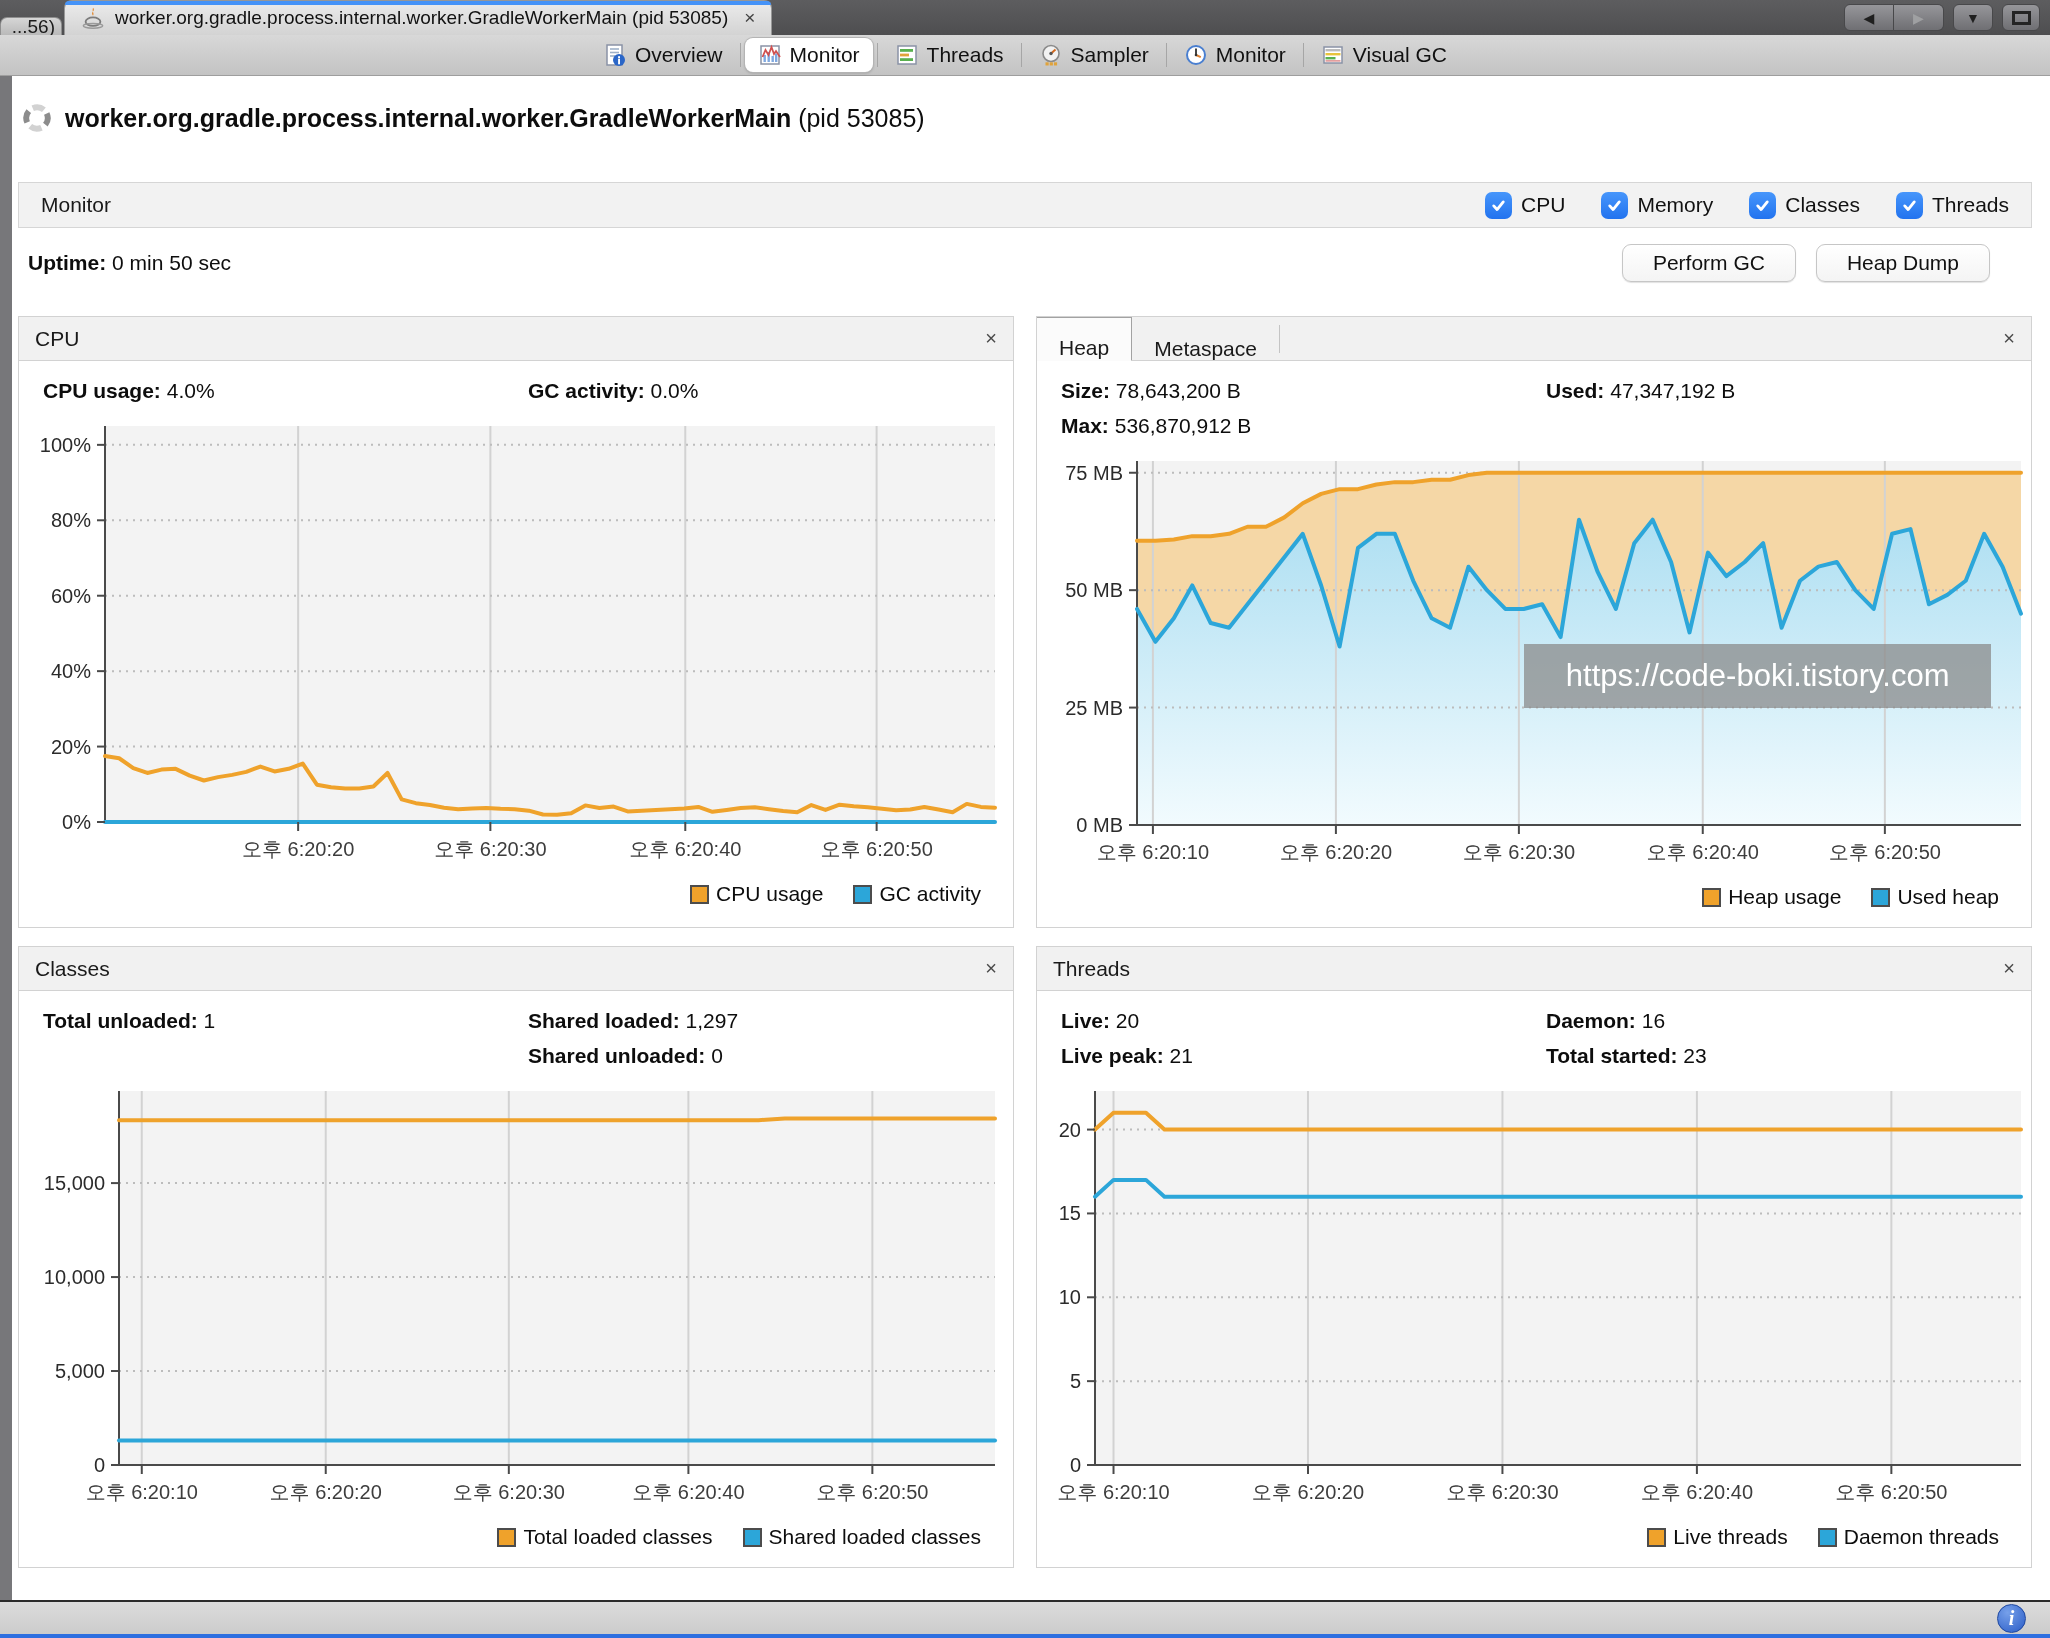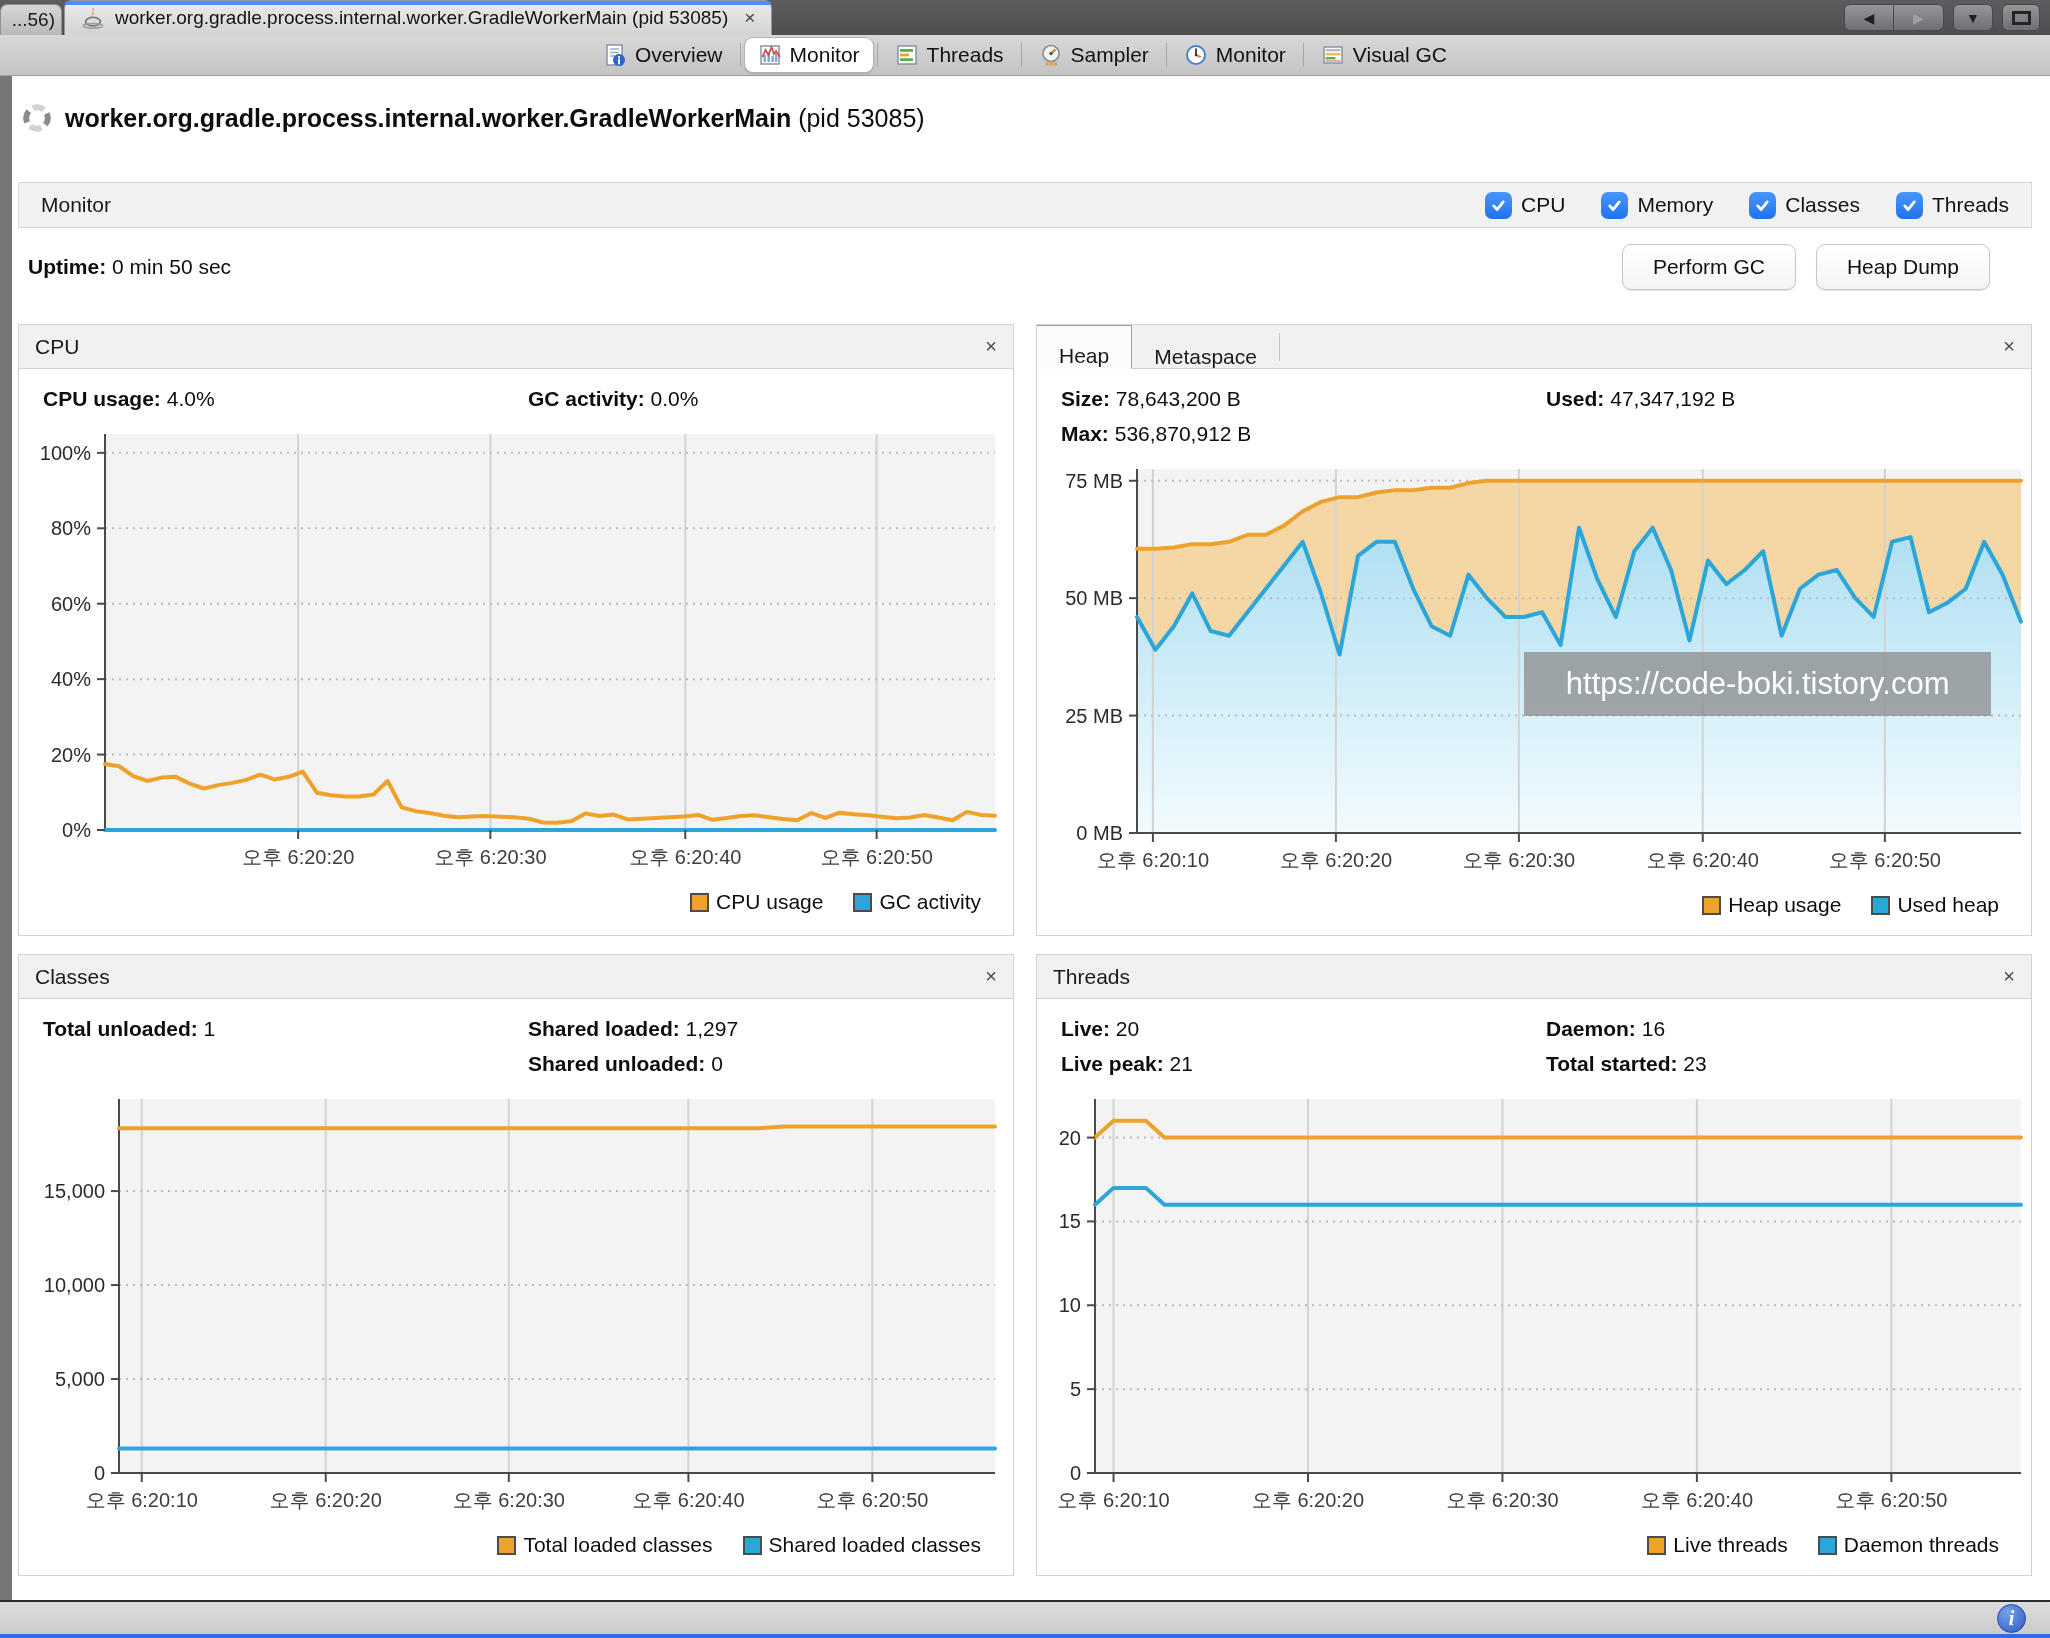--- a/index.html
+++ b/index.html
@@ -1,21 +1,21 @@
 <!DOCTYPE html>
 <html><head>
 <meta charset="utf-8">
 <style>
   * { margin:0; padding:0; box-sizing:border-box; }
   body { font-family:"Liberation Sans", sans-serif; background:#333; }
   .screen { width:2050px; height:1638px; display:flex; flex-direction:column; background:#fff; overflow:hidden; position:relative; }
 
   
   .tabbar { height:35px; background:linear-gradient(#5d5d5f,#4e4e50); display:flex; align-items:flex-end; position:relative; flex:none; }
-  .bgtab { width:62px; height:31px; margin-left:0; background:linear-gradient(#d6d6d6,#b9b9b9); border:1px solid #8f8f8f; border-bottom:none; border-radius:7px 7px 0 0; display:flex; align-items:center; justify-content:flex-end; padding-right:6px; font-size:19px; color:#1a1a1a; overflow:hidden; white-space:nowrap; }
+  .bgtab { width:62px; height:18px; margin-left:0; background:linear-gradient(#d6d6d6,#b9b9b9); border:1px solid #8f8f8f; border-bottom:none; border-radius:7px 7px 0 0; display:flex; align-items:center; justify-content:flex-end; padding-right:6px; font-size:19px; color:#1a1a1a; overflow:hidden; white-space:nowrap; }
   .wintab { height:35px; margin-left:2px; background:linear-gradient(#ececec,#d3d3d3); border:1px solid #979797; border-bottom:none; border-radius:8px 8px 0 0; display:flex; align-items:center; gap:10px; padding:0 16px; position:relative; }
   .wintab .bluebar { position:absolute; top:0; left:0; right:0; height:4px; background:#4593f8; border-radius:8px 8px 0 0; }
   .wintab-title { font-size:19px; color:#111; white-space:nowrap; }
   .wintab-close { font-size:19px; color:#444; margin-left:6px; cursor:default; }
   .navbtns { position:absolute; right:10px; top:4px; display:flex; align-items:center; gap:9px; }
   .navgroup { display:flex; }
   .navbtn { width:50px; height:27px; background:linear-gradient(#96969a,#6f6f73); border:1px solid #48484a; display:flex; align-items:center; justify-content:center; font-size:14px; }
   .navbtn.back { border-radius:6px 0 0 6px; color:#1f1f1f; }
   .navbtn.fwd { border-radius:0 6px 6px 0; border-left:none; color:#9fa0a2; }
   .navbtn.drop { width:40px; border-radius:6px; color:#1f1f1f; }
@@ -40,21 +40,21 @@
   .monitorbar .mb-title { font-size:21px; color:#1a1a1a; }
   .cbrow { display:flex; align-items:center; gap:36px; }
   .cb { display:flex; align-items:center; gap:9px; font-size:21px; color:#111; cursor:default; }
   .cbbox { width:27px; height:27px; border-radius:7px; background:linear-gradient(#4796fb,#2273ef); display:flex; align-items:center; justify-content:center; }
   .cbbox svg { width:19px; height:19px; }
 
   .upperrow { margin-top:16px; display:flex; align-items:center; justify-content:space-between; padding-left:10px; }
   .uptime { font-size:21px; color:#0d0d0d; }
   .uptime b { font-weight:bold; }
   .btnrow { display:flex; gap:20px; margin-right:42px; }
-  .btn { height:46px; padding:0 30px; background:linear-gradient(#ffffff,#f4f4f4); border:1px solid #c6c6c6; border-radius:9px; font-size:21px; color:#111; display:flex; align-items:center; box-shadow:0 1px 1px rgba(0,0,0,.12); font-family:"Liberation Sans", sans-serif; }
+  .btn { height:38px; padding:0 30px; background:linear-gradient(#ffffff,#f4f4f4); border:1px solid #c6c6c6; border-radius:9px; font-size:21px; color:#111; display:flex; align-items:center; box-shadow:0 1px 1px rgba(0,0,0,.12); font-family:"Liberation Sans", sans-serif; }
 
   
   .grid { margin:34px 0 18px; display:grid; grid-template-columns:1fr 1fr; column-gap:22px; row-gap:18px; }
   .panel { border:1px solid #d2d2d2; background:#fff; display:flex; flex-direction:column; }
   .panel.row1 { height:612px; }
   .panel.row2 { height:622px; }
   .phead { height:44px; background:#f1f1f1; border-bottom:1px solid #d2d2d2; display:flex; align-items:center; padding:0 16px; font-size:21px; color:#1a1a1a; flex:none; }
   .phead .spacer { flex:1; }
   .pclose { font-size:20px; color:#4a4a4a; }
   .heaptabs { padding:0; }

